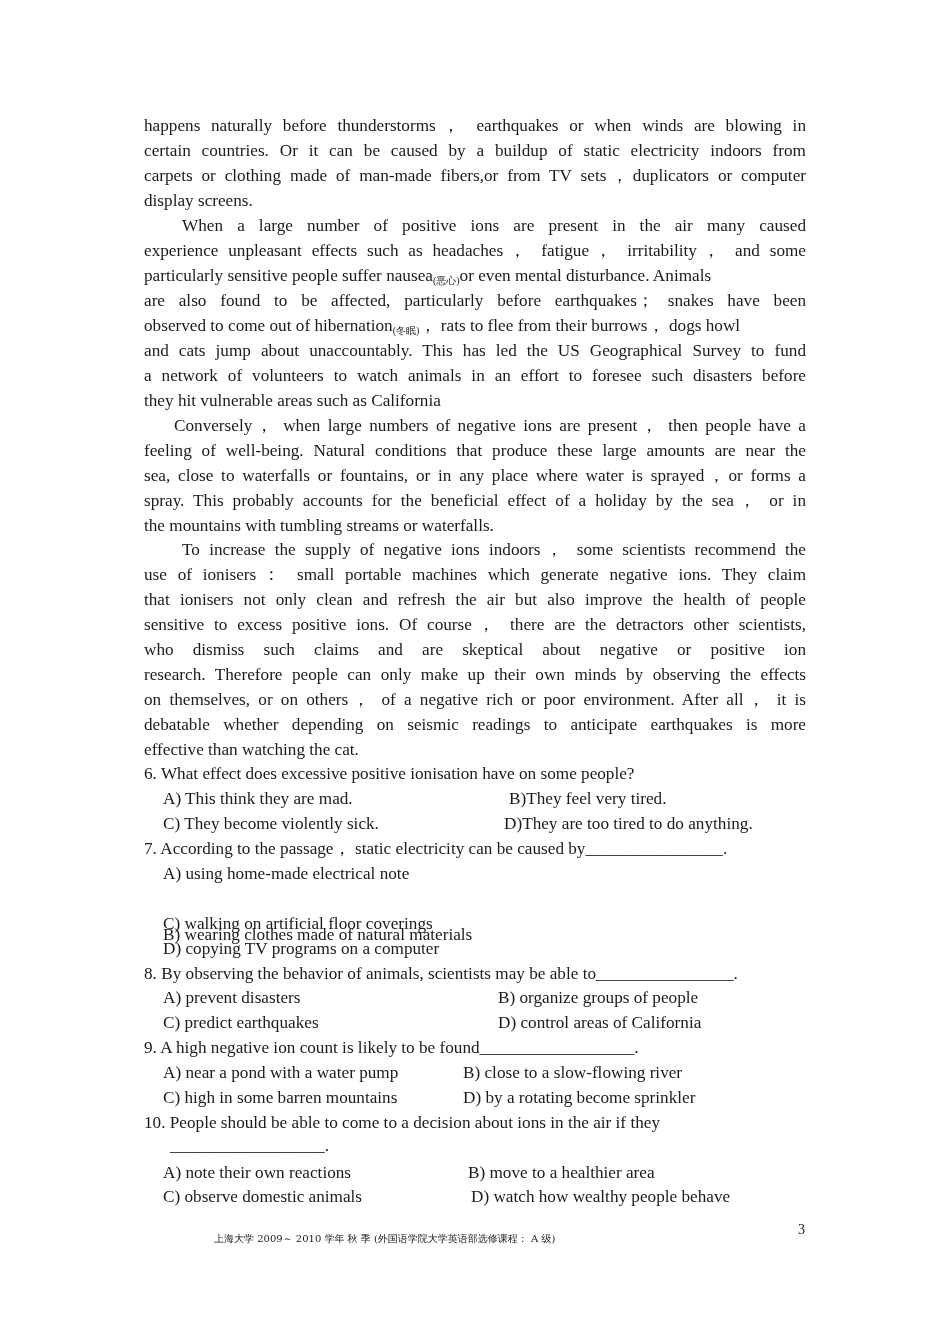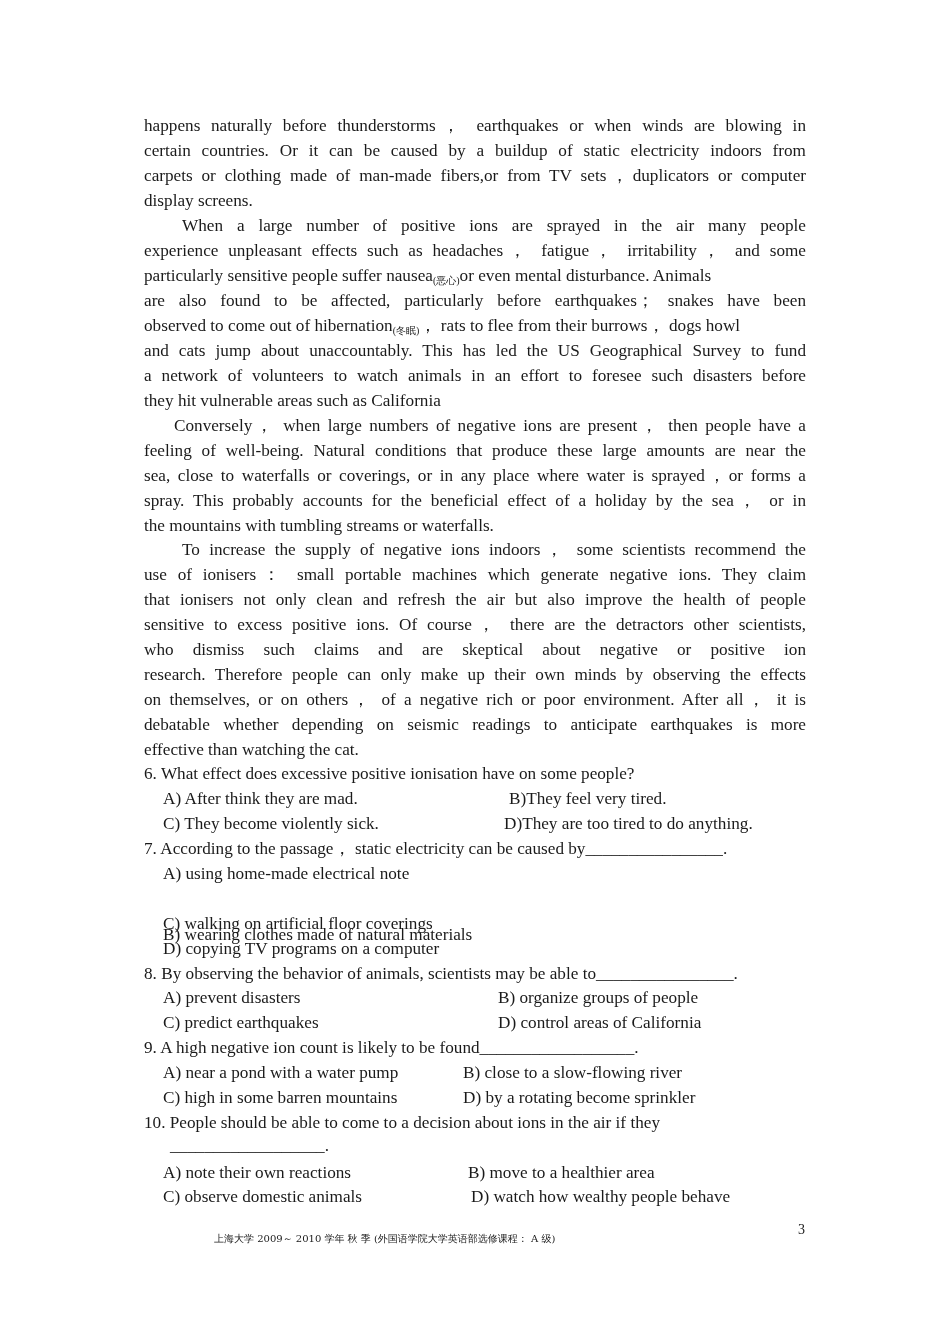--- a/index.html
+++ b/index.html
@@ -26,53 +26,53 @@
 <body>
 
 <div class="page">
 
   <div>
     <div class="line just" style="top:114px">happens naturally before thunderstorms， earthquakes or when winds are blowing in</div>
     <div class="line just" style="top:139px">certain countries.  Or it can be caused by a buildup of static electricity indoors from</div>
     <div class="line just" style="top:164px">carpets or clothing made of man-made fibers,or from TV sets，duplicators or computer</div>
     <div class="line" style="top:189px">display screens.</div>
 
-    <div class="line just" style="top:214px; left:182px; width:624px">When a large number of positive ions are sprayed in the air many people</div>
+    <div class="line just" style="top:214px; left:182px; width:624px">When a large number of positive ions are present in the air many caused</div>
     <div class="line just" style="top:239px">experience unpleasant effects such as headaches， fatigue， irritability， and some</div>
     <div class="line" style="top:264px">
       <span>particularly sensitive people suffer nausea</span><span class="small">(恶心)</span><span>or even mental disturbance.  Animals</span>
     </div>
     <div class="line just" style="top:289px">are also found to be affected, particularly before earthquakes； snakes have been</div>
     <div class="line" style="top:314px">
       <span>observed to come out of hibernation</span><span class="small">(冬眠)</span><span>， rats to flee from their burrows， dogs howl</span>
     </div>
     <div class="line just" style="top:339px">and cats jump about unaccountably.  This has led the US Geographical Survey to fund</div>
     <div class="line just" style="top:364px">a network of volunteers to watch animals in an effort to foresee such disasters before</div>
     <div class="line" style="top:389px">they hit vulnerable areas such as California</div>
 
     <div class="line just" style="top:414px; left:174px; width:632px">Conversely， when large numbers of negative ions are present， then people have a</div>
     <div class="line just" style="top:439px">feeling of well-being. Natural conditions that produce these large amounts are near the</div>
-    <div class="line just" style="top:464px">sea, close to waterfalls or coverings, or in any place where water is sprayed，or forms a</div>
+    <div class="line just" style="top:464px">sea, close to waterfalls or fountains, or in any place where water is sprayed，or forms a</div>
     <div class="line just" style="top:489px">spray.  This probably accounts for the beneficial effect of a holiday by the sea， or in</div>
     <div class="line" style="top:514px">the mountains with tumbling streams or waterfalls.</div>
 
     <div class="line just" style="top:538px; left:182px; width:624px">To increase the supply of negative ions indoors， some scientists recommend the</div>
     <div class="line just" style="top:563px">use of ionisers： small portable machines which generate negative ions.  They claim</div>
     <div class="line just" style="top:588px">that ionisers not only clean and refresh the air but also improve the health of people</div>
     <div class="line just" style="top:613px">sensitive to excess positive ions. Of course， there are the detractors  other scientists,</div>
     <div class="line just" style="top:638px">who dismiss such claims and are skeptical about negative or positive ion</div>
     <div class="line just" style="top:663px">research. Therefore people can only make up their own minds by observing the effects</div>
     <div class="line just" style="top:688px">on themselves, or on others， of a negative rich or poor environment.  After all， it is</div>
     <div class="line just" style="top:713px">debatable whether depending on seismic readings to anticipate earthquakes is more</div>
     <div class="line" style="top:738px">effective than watching the cat.</div>
   </div>
 
   <div>
     <div class="line" style="top:762px">6. What effect does excessive positive ionisation have on some people?</div>
-    <div class="opt" style="top:787px; left:163px">A) After think they are mad.</div>
+    <div class="opt" style="top:787px; left:163px">A) This think they are mad.</div>
     <div class="opt" style="top:787px; left:509px">B)They feel very tired.</div>
     <div class="opt" style="top:812px; left:163px">C) They become violently sick.</div>
     <div class="opt" style="top:812px; left:504px">D)They are too tired to do anything.</div>
   </div>
 
   <div>
     <div class="line" style="top:837px">7. According to the passage， static electricity can be caused by________________.</div>
     <div class="opt" style="top:862px; left:163px">A) using home-made electrical note</div>
     <div class="opt" style="top:923px; left:163px">B) wearing clothes made of natural materials</div>
     <div class="opt" style="top:912px; left:163px">C) walking on artificial floor coverings</div>

